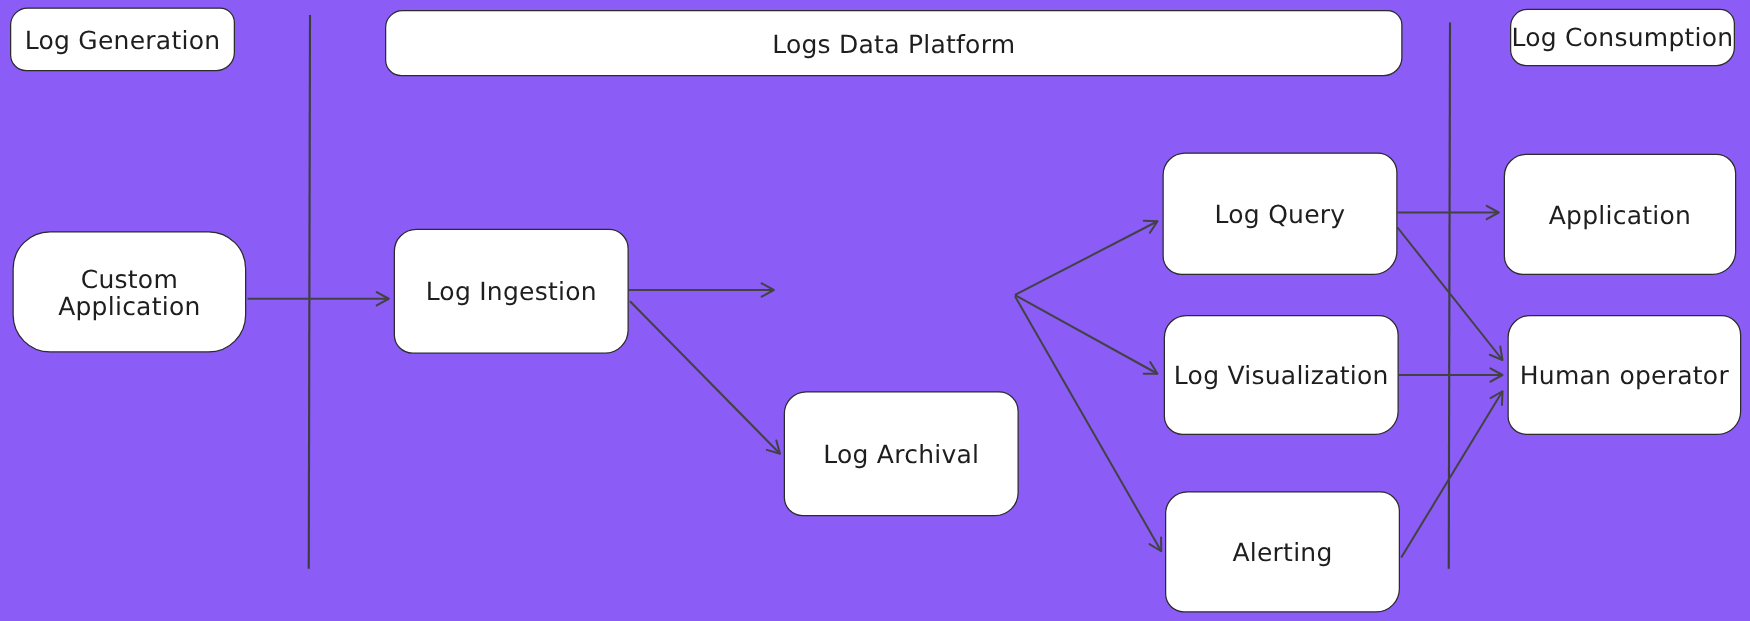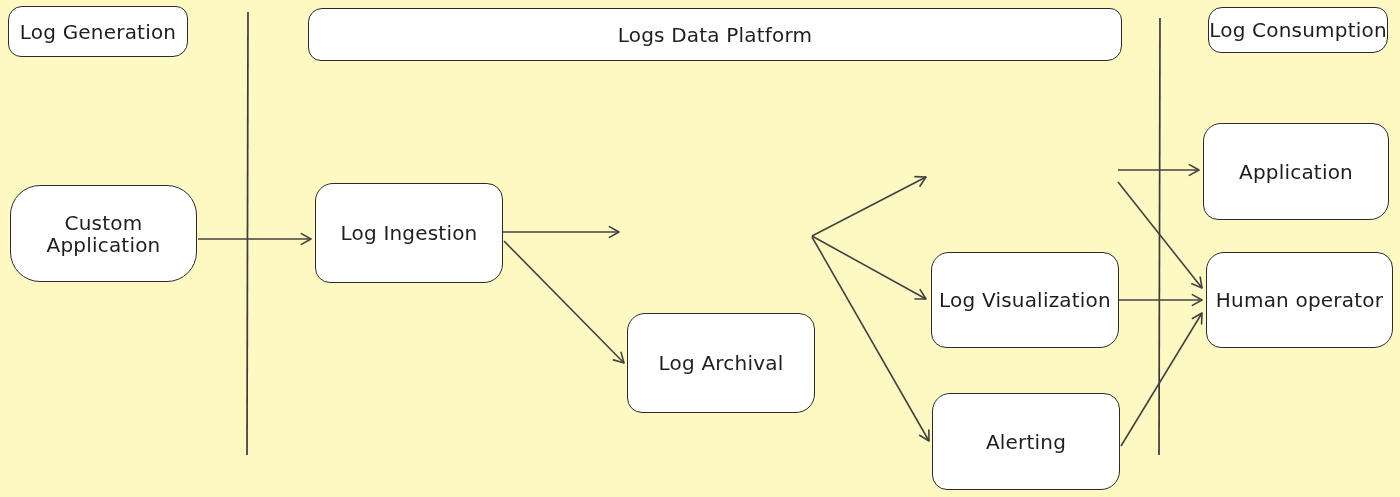--- a/index.html
+++ b/index.html
@@ -5,21 +5,21 @@
   html, body {
     margin: 0;
     padding: 0;
     background: #ffffff;
     font-family: "DejaVu Sans", "Liberation Sans", sans-serif;
   }
   #canvas {
     position: relative;
     width: 1400px;
     height: 497px;
-    background: #fef9c3;
+    background: #8b5cf6;
     overflow: hidden;
     text-decoration: underline;
   }
   #edges {
     position: absolute;
     left: 0;
     top: 0;
     width: 1400px;
     height: 497px;
   }
@@ -95,20 +95,23 @@
 
   <div class="box" id="node-custom-application">
     <span>Custom Application</span>
   </div>
   <div class="box" id="node-log-ingestion">
     <span>Log Ingestion</span>
   </div>
   <div class="box" id="node-log-archival">
     <span>Log Archival</span>
   </div>
+  <div class="box" id="node-log-query">
+    <span>Log Query</span>
+  </div>
   <div class="box" id="node-log-visualization">
     <span>Log Visualization</span>
   </div>
   <div class="box" id="node-alerting">
     <span>Alerting</span>
   </div>
   <div class="box" id="node-application">
     <span>Application</span>
   </div>
   <div class="box" id="node-human-operator">

